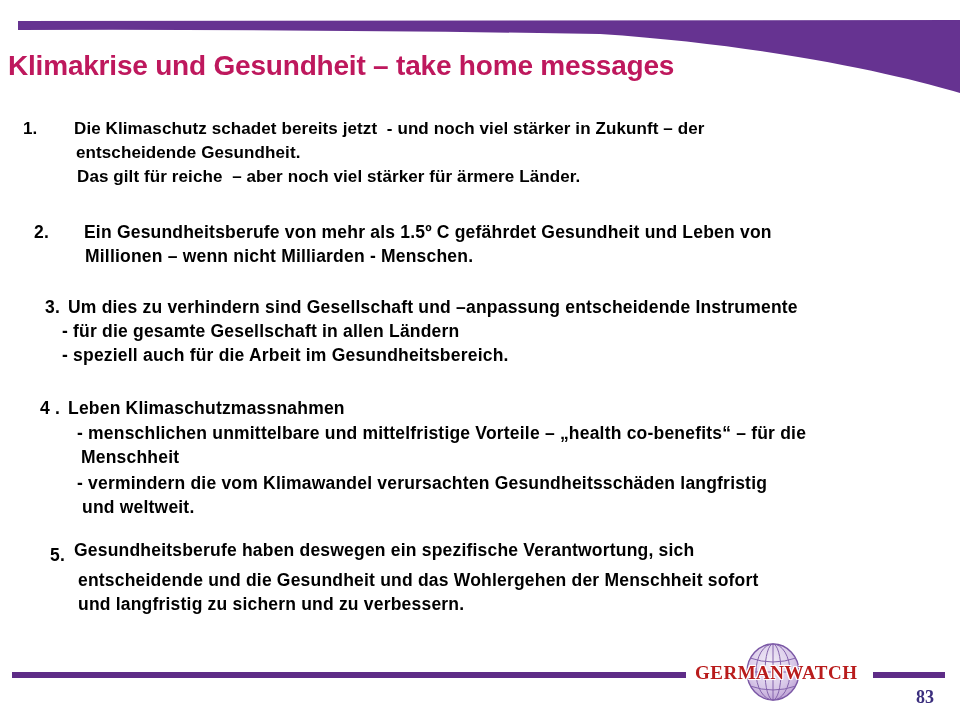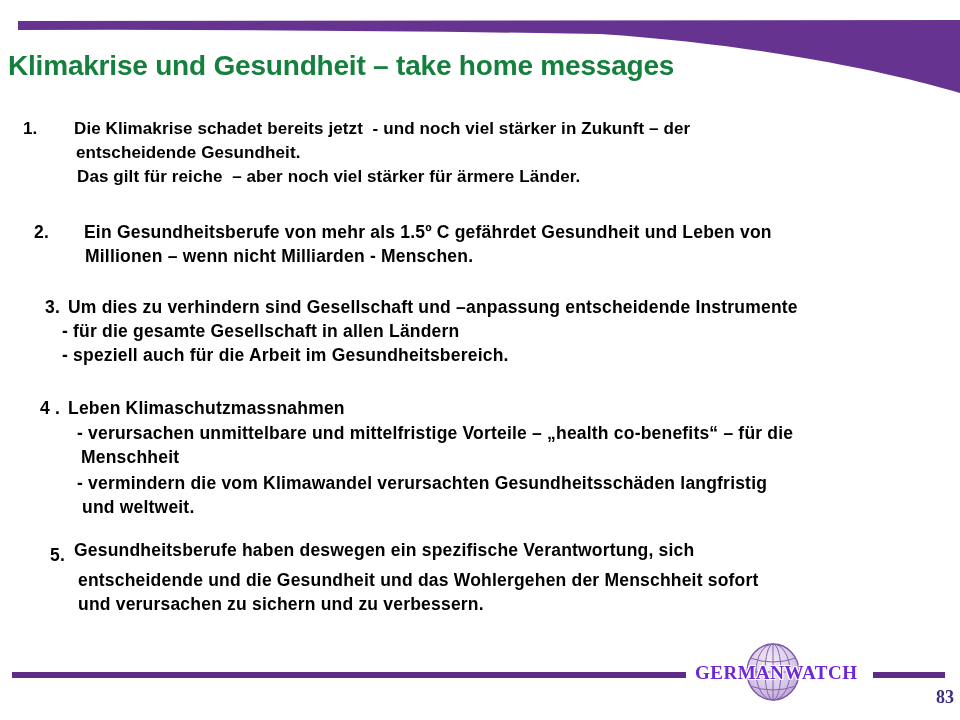--- a/index.html
+++ b/index.html
@@ -3,21 +3,21 @@
 <meta charset="utf-8">
 <style>
   html,body{margin:0;padding:0;}
   body{
     width:960px;height:720px;position:relative;background:#ffffff;overflow:hidden;
     font-family:"Liberation Sans",sans-serif;
   }
   
   .header-svg{position:absolute;left:0;top:0;width:960px;height:100px;}
   .slide-title{
-    position:absolute;left:8px;top:50px;color:#15803d;
+    position:absolute;left:8px;top:50px;color:#be185d;
     font-size:28px;font-weight:bold;letter-spacing:-0.2px;white-space:pre;
   }
   
   .line{
     position:absolute;color:#000;font-weight:bold;white-space:pre;line-height:1.15;
   }
   .sz1{font-size:17px;letter-spacing:0.1px;}
   .sz2{font-size:17.5px;letter-spacing:0.2px;}
   .n1{left:23px;top:119px}
   .i1a{left:74px;top:119px}
@@ -41,72 +41,72 @@
   .i5b{left:78px;top:570px}
   .i5c{left:78px;top:594px}
   
   .rule{position:absolute;top:672px;height:6px;background:#5E2C87;}
   .rule-left{left:12px;width:674px;}
   .rule-right{left:873px;width:72px;}
   .globe{position:absolute;left:745px;top:643px;width:56px;height:58px;}
   .logo-text{
     position:absolute;left:695px;top:662px;width:162px;text-align:center;
     font-family:"Liberation Serif",serif;font-size:19px;font-weight:600;
-    letter-spacing:0.5px;color:#6d28d9;
+    letter-spacing:0.5px;color:#b91c1c;
     text-shadow:0 0 2px #fff,0 0 2px #fff,1px 1px 0 #fff,-1px -1px 0 #fff,1px -1px 0 #fff,-1px 1px 0 #fff;
     white-space:pre;
   }
   .page-number{
     position:absolute;left:916px;top:687px;
-    font-family:"Liberation Serif",serif;font-size:18px;font-weight:600;color:#3B2E7E;margin-left:20px;
+    font-family:"Liberation Serif",serif;font-size:18px;font-weight:600;color:#3B2E7E;
   }
 </style>
 </head>
 <body>
 
 <svg class="header-svg" viewBox="0 0 960 100" aria-hidden="true">
   <path d="M18 21 L960 20 L960 93 C 910 78 780 46 600 34 Q 300 29 18 30 Z" fill="#663391"></path>
 </svg>
 
 <div class="slide-title">Klimakrise und Gesundheit – take home messages</div>
 
 <div>
   <div class="line sz1 n1">1.</div>
-  <div class="line sz1 i1a">Die Klimakrise schadet bereits jetzt  - und noch viel stärker in Zukunft – der</div>
+  <div class="line sz1 i1a">Die Klimaschutz schadet bereits jetzt  - und noch viel stärker in Zukunft – der</div>
   <div class="line sz1 i1b">entscheidende Gesundheit.</div>
   <div class="line sz1 i1c">Das gilt für reiche  – aber noch viel stärker für ärmere Länder.</div>
 </div>
 
 <div>
   <div class="line sz2 n2">2.</div>
   <div class="line sz2 i2a">Ein Gesundheitsberufe von mehr als 1.5º C gefährdet Gesundheit und Leben von</div>
   <div class="line sz2 i2b">Millionen – wenn nicht Milliarden - Menschen.</div>
 </div>
 
 <div>
   <div class="line sz2 n3">3.</div>
   <div class="line sz2 i3a">Um dies zu verhindern sind Gesellschaft und –anpassung entscheidende Instrumente</div>
   <div class="line sz2 i3b">- für die gesamte Gesellschaft in allen Ländern</div>
   <div class="line sz2 i3c">- speziell auch für die Arbeit im Gesundheitsbereich.</div>
 </div>
 
 <div>
   <div class="line sz2 n4">4 .</div>
   <div class="line sz2 i4a">Leben Klimaschutzmassnahmen</div>
-  <div class="line sz2 i4b">- verursachen unmittelbare und mittelfristige Vorteile – „health co-benefits“ – für die</div>
+  <div class="line sz2 i4b">- menschlichen unmittelbare und mittelfristige Vorteile – „health co-benefits“ – für die</div>
   <div class="line sz2 i4c">Menschheit</div>
   <div class="line sz2 i4d">- vermindern die vom Klimawandel verursachten Gesundheitsschäden langfristig</div>
   <div class="line sz2 i4e">und weltweit.</div>
 </div>
 
 <div>
   <div class="line sz2 n5">5.</div>
   <div class="line sz2 i5a">Gesundheitsberufe haben deswegen ein spezifische Verantwortung, sich</div>
   <div class="line sz2 i5b">entscheidende und die Gesundheit und das Wohlergehen der Menschheit sofort</div>
-  <div class="line sz2 i5c">und verursachen zu sichern und zu verbessern.</div>
+  <div class="line sz2 i5c">und langfristig zu sichern und zu verbessern.</div>
 </div>
 
 <div class="rule rule-left"></div>
 <div class="rule rule-right"></div>
 
 <div>
   <svg class="globe" viewBox="0 0 56 58" aria-hidden="true">
     <defs>
       <radialGradient id="gg" cx="45%" cy="35%" r="75%">
         <stop offset="0%" stop-color="#F3EEF8"></stop>

